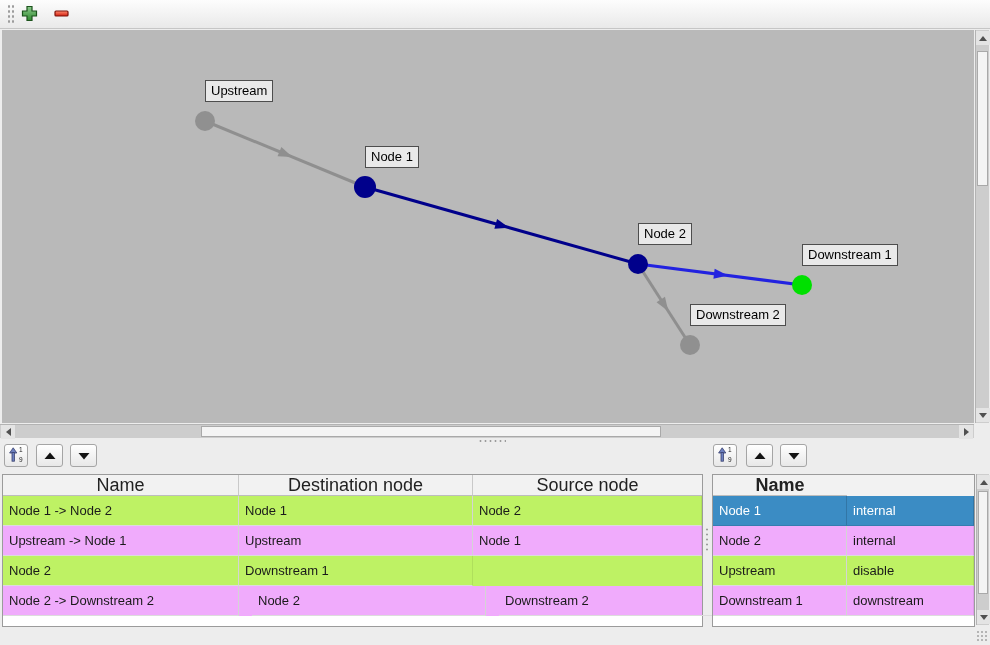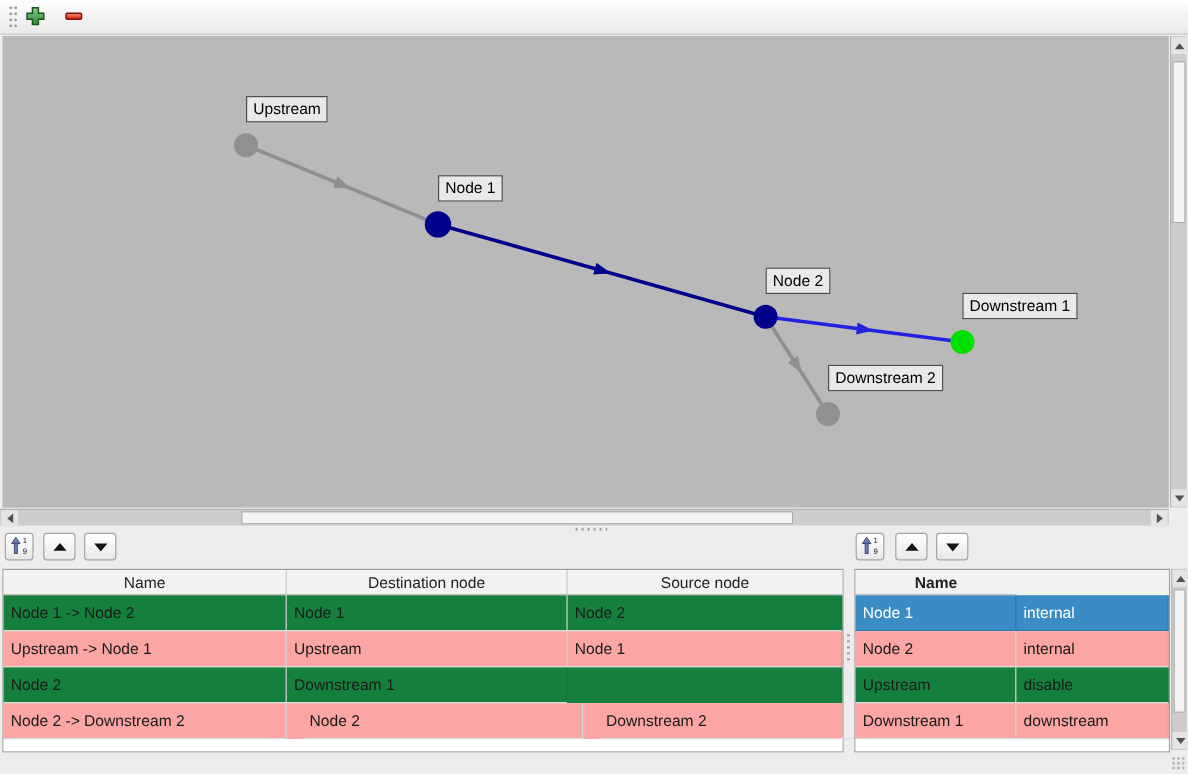--- a/index.html
+++ b/index.html
@@ -74,26 +74,26 @@
     display:flex; align-items:center; justify-content:center;
   }
   
   .tablebox {
     position:absolute; top:474px; background:#fff; border:1px solid #9b9b9b;
   }
   .thead { display:grid; height:21px; background:#f2f2f2; }
   .thcell {
     display:flex; align-items:center; justify-content:center;
     border-right:1px solid #c9c9c9; border-bottom:1px solid #bdbdbd;
-    font-size:13px; color:#222; overflow:hidden; cursor:pointer;
+    font-size:18px; color:#222; overflow:hidden; cursor:pointer;
   }
   .thcell:last-child { border-right:none; }
   .thead.bold .thcell { font-weight:bold; }
-  .trow { display:grid; height:30px; background:#15803d; cursor:pointer; }
-  .trow.alt { background:#fca5a5; }
+  .trow { display:grid; height:30px; background:#bef264; cursor:pointer; }
+  .trow.alt { background:#f0abfc; }
   .tcell {
     display:flex; align-items:center; padding-left:6px;
     border-right:1px solid #d4d4d4; border-bottom:1px solid #dcdcdc;
     font-size:13px; white-space:nowrap; overflow:hidden;
   }
   .tcell:last-child { border-right:1px solid rgba(0,0,0,0.08); }
   .trow.sel .tcell { color:#ffffff; border-right-color:rgba(0,0,0,0.15); border-bottom-color:rgba(0,0,0,0.1); }
   .tfill { height:10px; background:#fff; }
 </style>
 </head>

